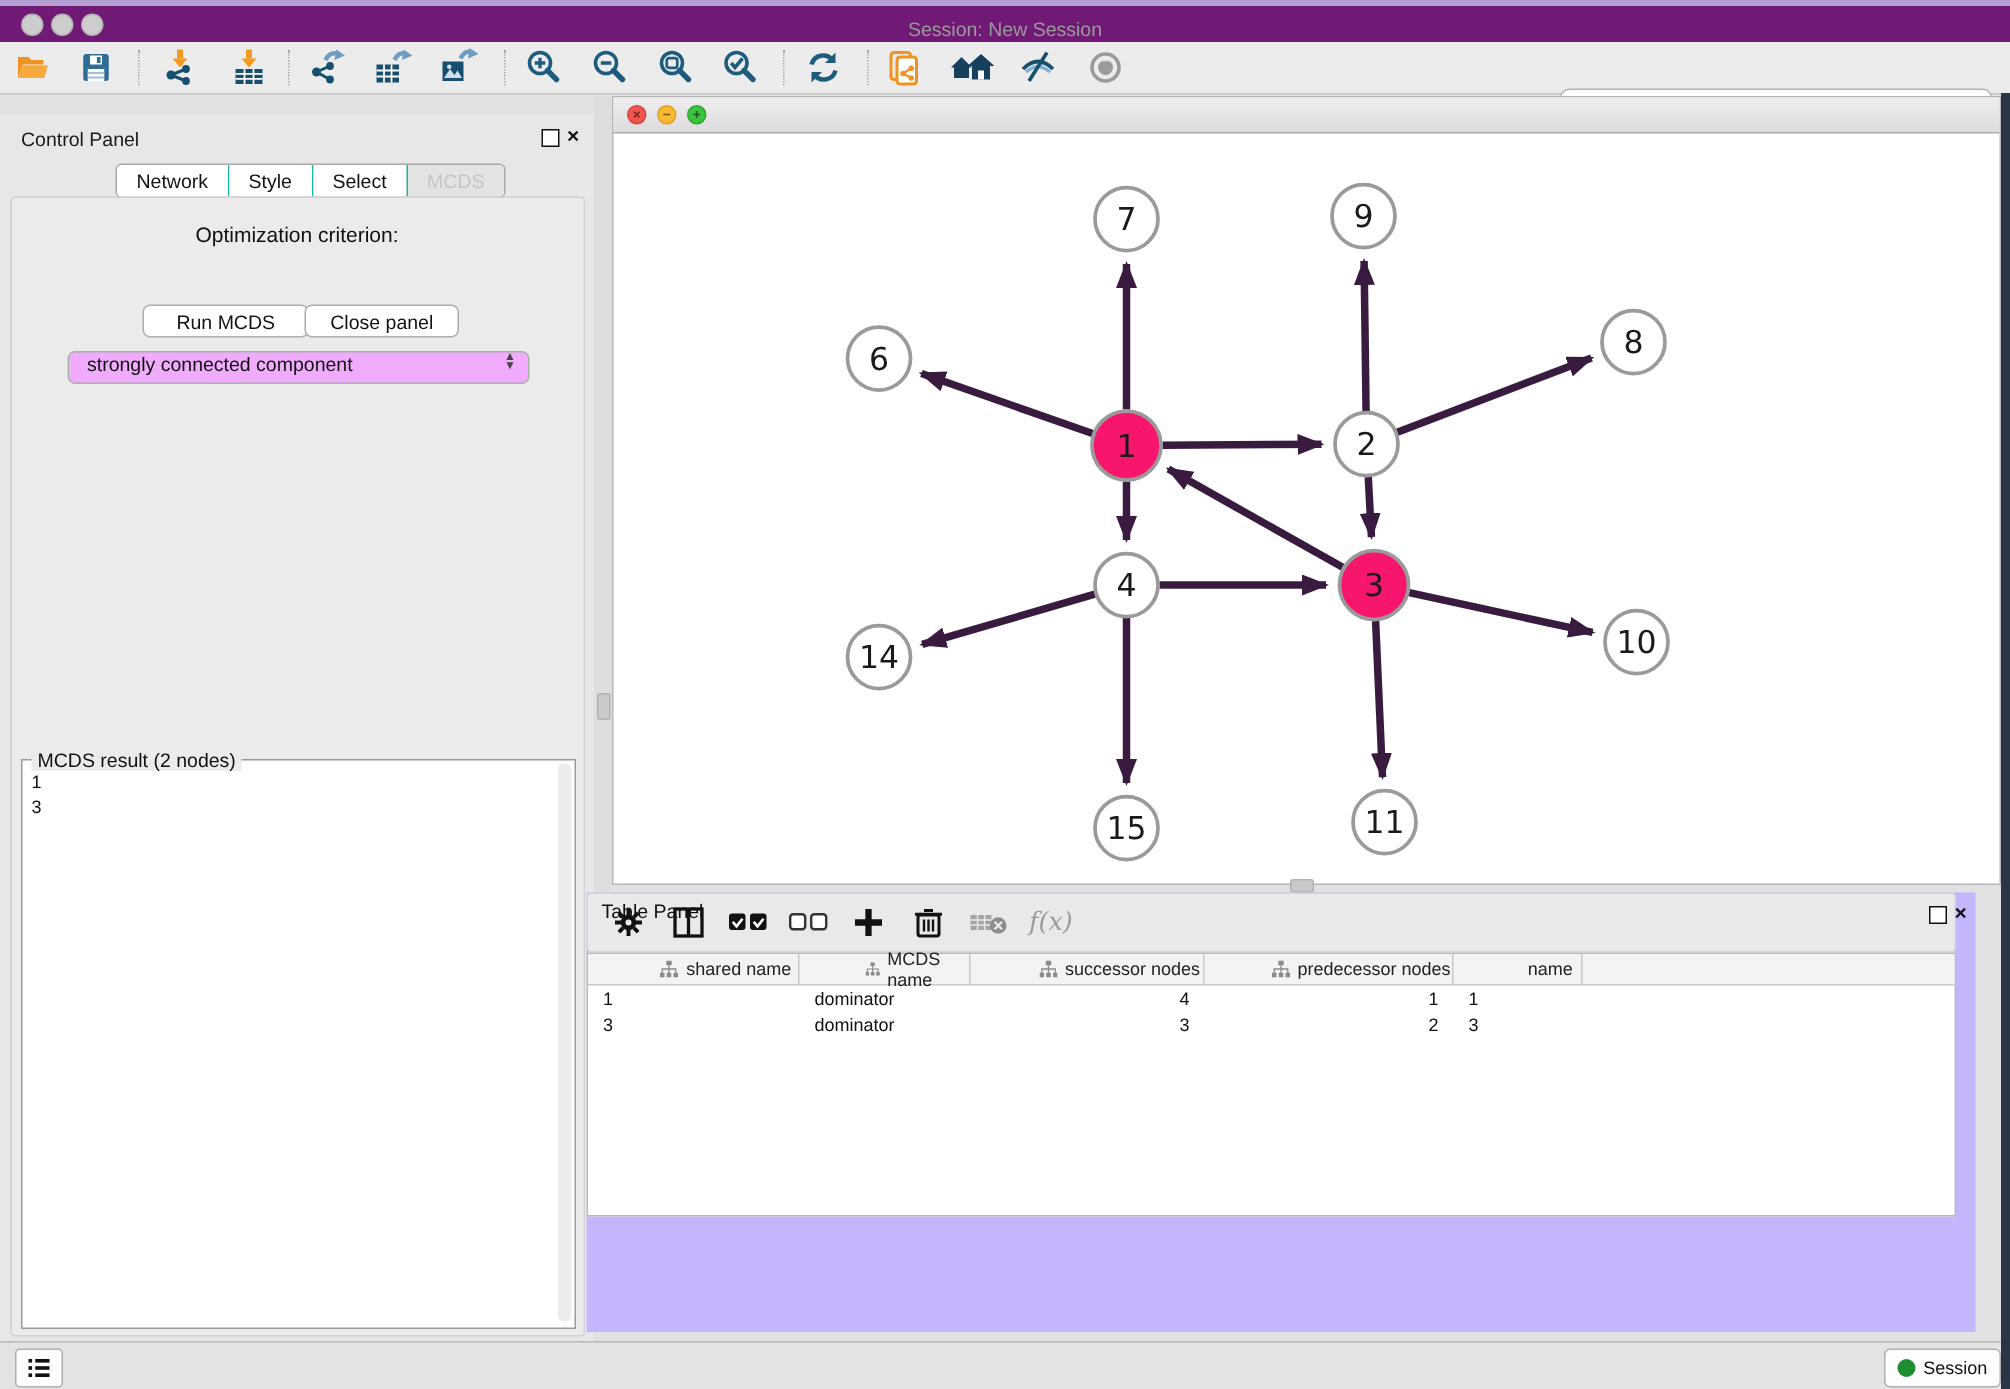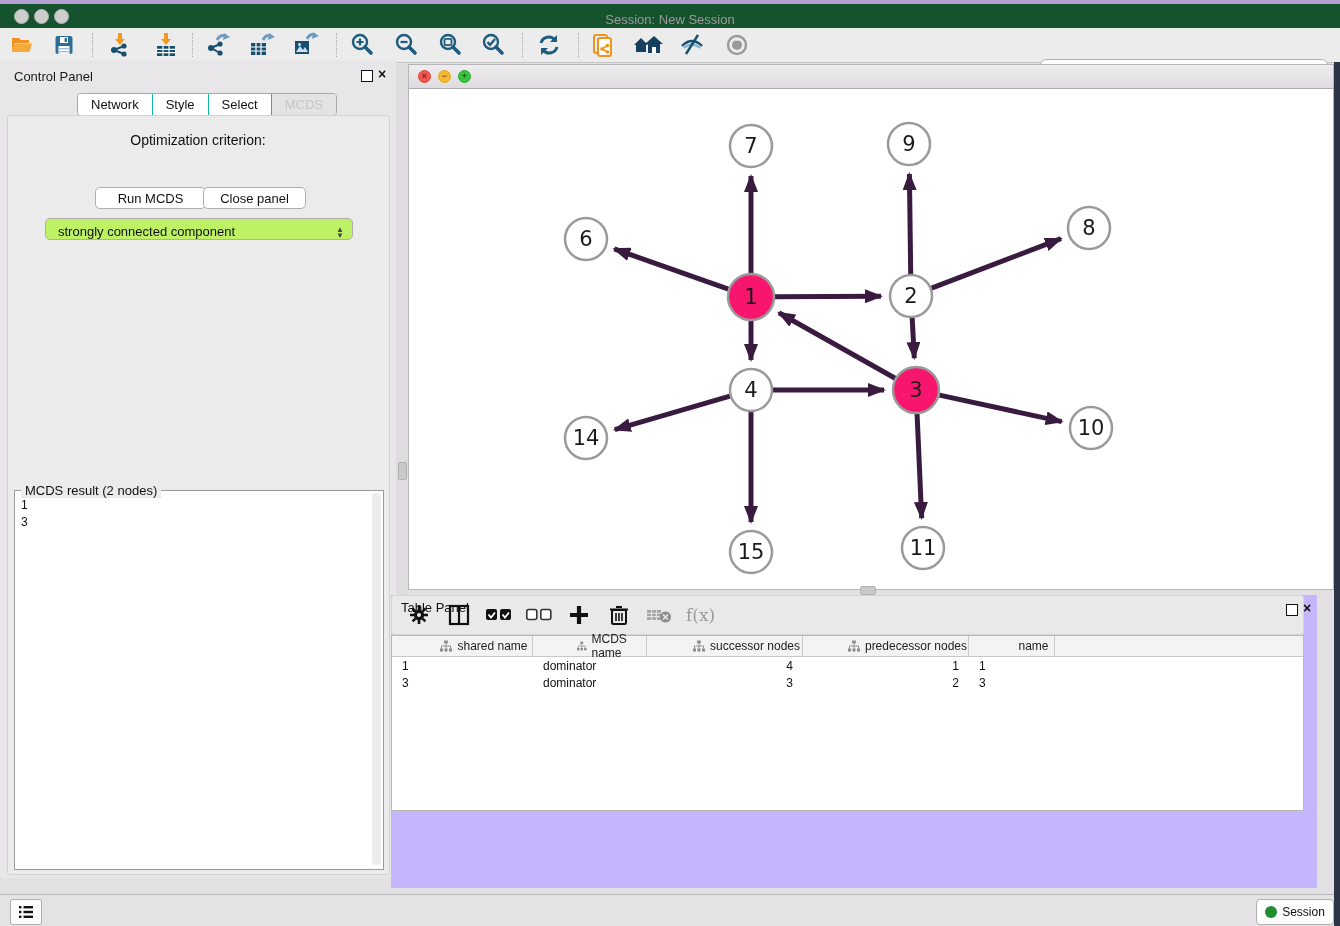--- a/index.html
+++ b/index.html
@@ -1,42 +1,42 @@
 <!DOCTYPE html>
 <html><head>
 <meta charset="utf-8">
 <style>
   html,body{margin:0;padding:0;}
   body{width:1340px;height:926px;position:relative;overflow:hidden;
        font-family:"Liberation Sans","DejaVu Sans",sans-serif;background:#e2e0e2;color:#111;}
   .abs{position:absolute;}
   
   #top-strip{left:0;top:0;width:1340px;height:4px;background:#b49fd2;}
-  #titlebar{left:0;top:4px;width:1340px;height:24px;background:#14532d;border-bottom:1px solid #d0ced0;}
+  #titlebar{left:0;top:4px;width:1340px;height:24px;background:#701a75;border-bottom:1px solid #d0ced0;}
   .tl-dot{width:13px;height:13px;border-radius:50%;background:#cdcdcd;border:1px solid #b3b3b3;top:5px;}
   #window-title{left:0;top:8px;width:1340px;text-align:center;color:#9b9b9b;font-size:13px;}
   #toolbar{left:0;top:28px;width:1340px;height:34px;background:#ececec;border-bottom:1px solid #c4c4c4;}
   .tb-icon{top:4px;width:34px;height:26px;display:flex;align-items:center;justify-content:center;}
   .tb-sep{top:5px;width:1px;height:24px;border-left:1px dotted #a8a8a8;}
   #search-box{left:1040px;top:31px;width:288px;height:24px;background:#fff;border:1px solid #b0b0b0;
       border-radius:6px;display:flex;align-items:center;padding-left:6px;box-sizing:border-box;}
   #search-input{border:none;outline:none;flex:1;font-size:13px;background:transparent;height:18px;}
   
-  #control-panel{left:0;top:60px;width:396px;height:818px;background:#e8e6e8;}
+  #control-panel{left:0;top:76px;width:396px;height:818px;background:#e8e6e8;}
   #cp-title{left:14px;top:9px;font-size:13px;color:#1a1a1a;}
   .panel-float{width:10px;height:10px;border:1.5px solid #111;background:#fff;top:10px;}
   .panel-close{top:6px;font-size:14px;font-weight:bold;color:#111;line-height:16px;}
   .seg-bar{display:flex;border:1px solid #a9a9a9;border-radius:4px;overflow:hidden;background:#fff;height:21px;}
   .seg{font-size:13px;padding:0 13px;display:flex;align-items:center;border-right:1px solid #14b8a6;background:#fff;color:#111;}
   .seg:last-child{border-right:none;}
   .seg.active{background:#e3e3e3;color:#c6c6c6;}
   #cp-content{left:7px;top:55px;width:381px;height:758px;background:#ebebeb;border:1px solid #d2d2d2;border-radius:3px;}
   #opt-label{left:0;top:72px;width:396px;text-align:center;font-size:14px;}
-  #criterion-select{left:45px;top:158px;width:308px;height:22px;background:#bef264;border:1px solid #aeaeae;border-radius:5px;
-      display:flex;align-items:flex-end;font-size:13px;padding-left:12px;box-sizing:border-box;}
+  #criterion-select{left:45px;top:158px;width:308px;height:22px;background:#f0abfc;border:1px solid #aeaeae;border-radius:5px;
+      display:flex;align-items:flex-start;font-size:13px;padding-left:12px;box-sizing:border-box;}
   .stepper{margin-left:auto;margin-right:8px;display:flex;flex-direction:column;line-height:6px;font-size:8px;color:#444;}
   .btn{background:#fff;border:1px solid #aeaeae;border-radius:5px;height:22px;font-size:13px;
       display:flex;align-items:center;justify-content:center;box-sizing:border-box;}
   #result-group{left:14px;top:430px;width:368px;height:378px;border:1px solid #9a9a9a;background:#fff;}
   #result-legend{left:6px;top:-8px;background:#ebebeb;padding:0 4px;font-size:13px;color:#111;white-space:nowrap;}
   #result-lines{left:6px;top:6px;font-size:12px;line-height:17px;color:#111;}
   #result-scroll{right:2px;top:2px;width:9px;height:372px;background:#ececec;border-radius:4px;}
   .split-handle{background:#c9c9c9;border:1px solid #b2b2b2;border-radius:2px;}
   
   #net-window{left:408px;top:64px;width:926px;height:526px;background:#fff;border:1px solid #b7b5b7;box-sizing:border-box;}
@@ -44,21 +44,21 @@
   .mac-dot{width:13px;height:13px;border-radius:50%;top:5px;font-size:9px;font-weight:bold;color:rgba(0,0,0,0.55);
       display:flex;align-items:center;justify-content:center;line-height:13px;box-sizing:border-box;}
   #net-title{left:0;top:4px;width:100%;text-align:center;font-size:13px;color:#111;}
   #graph-svg{left:0;top:23px;}
   
   #table-panel{left:391px;top:595px;width:926px;height:293px;background:#c4b5fd;}
   #tp-title{left:10px;top:5px;font-size:13px;}
   #tp-toolbar{left:6px;top:31px;width:913px;height:40px;background:#e9e9e9;border:1px solid #d5d5d5;border-radius:3px;
       display:flex;align-items:center;gap:14px;padding-left:14px;box-sizing:border-box;}
   .tp-icon{width:26px;height:26px;display:flex;align-items:center;justify-content:center;}
-  #fx-label{font-size:17px;color:#9a9a9a;font-family:"DejaVu Serif","Liberation Serif",serif;}
+  #fx-label{font-size:17px;color:#9a9a9a;font-family:"DejaVu Serif","Liberation Serif",serif;font-style:italic;}
   #node-table{left:6px;top:80px;width:913px;height:176px;background:#fff;border:1px solid #b9b9b9;box-sizing:border-box;}
   #table-header{display:flex;height:20px;background:#f3f3f3;border-bottom:1px solid #c9c9c9;}
   .th{display:flex;align-items:center;justify-content:center;gap:5px;font-size:12px;color:#222;
       border-right:1px solid #c9c9c9;box-sizing:border-box;position:relative;padding-left:44px;}
   .tr{display:flex;height:17px;font-size:12px;align-items:center;}
   .td{box-sizing:border-box;overflow:hidden;white-space:nowrap;}
   #statusbar{left:0;top:894px;width:1334px;height:32px;background:#e4e2e4;border-top:1px solid #b9b9b9;}
   #list-button{left:10px;top:4px;width:30px;height:24px;background:#fdfdfd;border:1px solid #b0b0b0;border-radius:3px;
       display:flex;align-items:center;justify-content:center;}
   #memory-button{left:1256px;top:4px;width:76px;height:24px;background:#fdfdfd;border:1px solid #b0b0b0;border-radius:4px;

